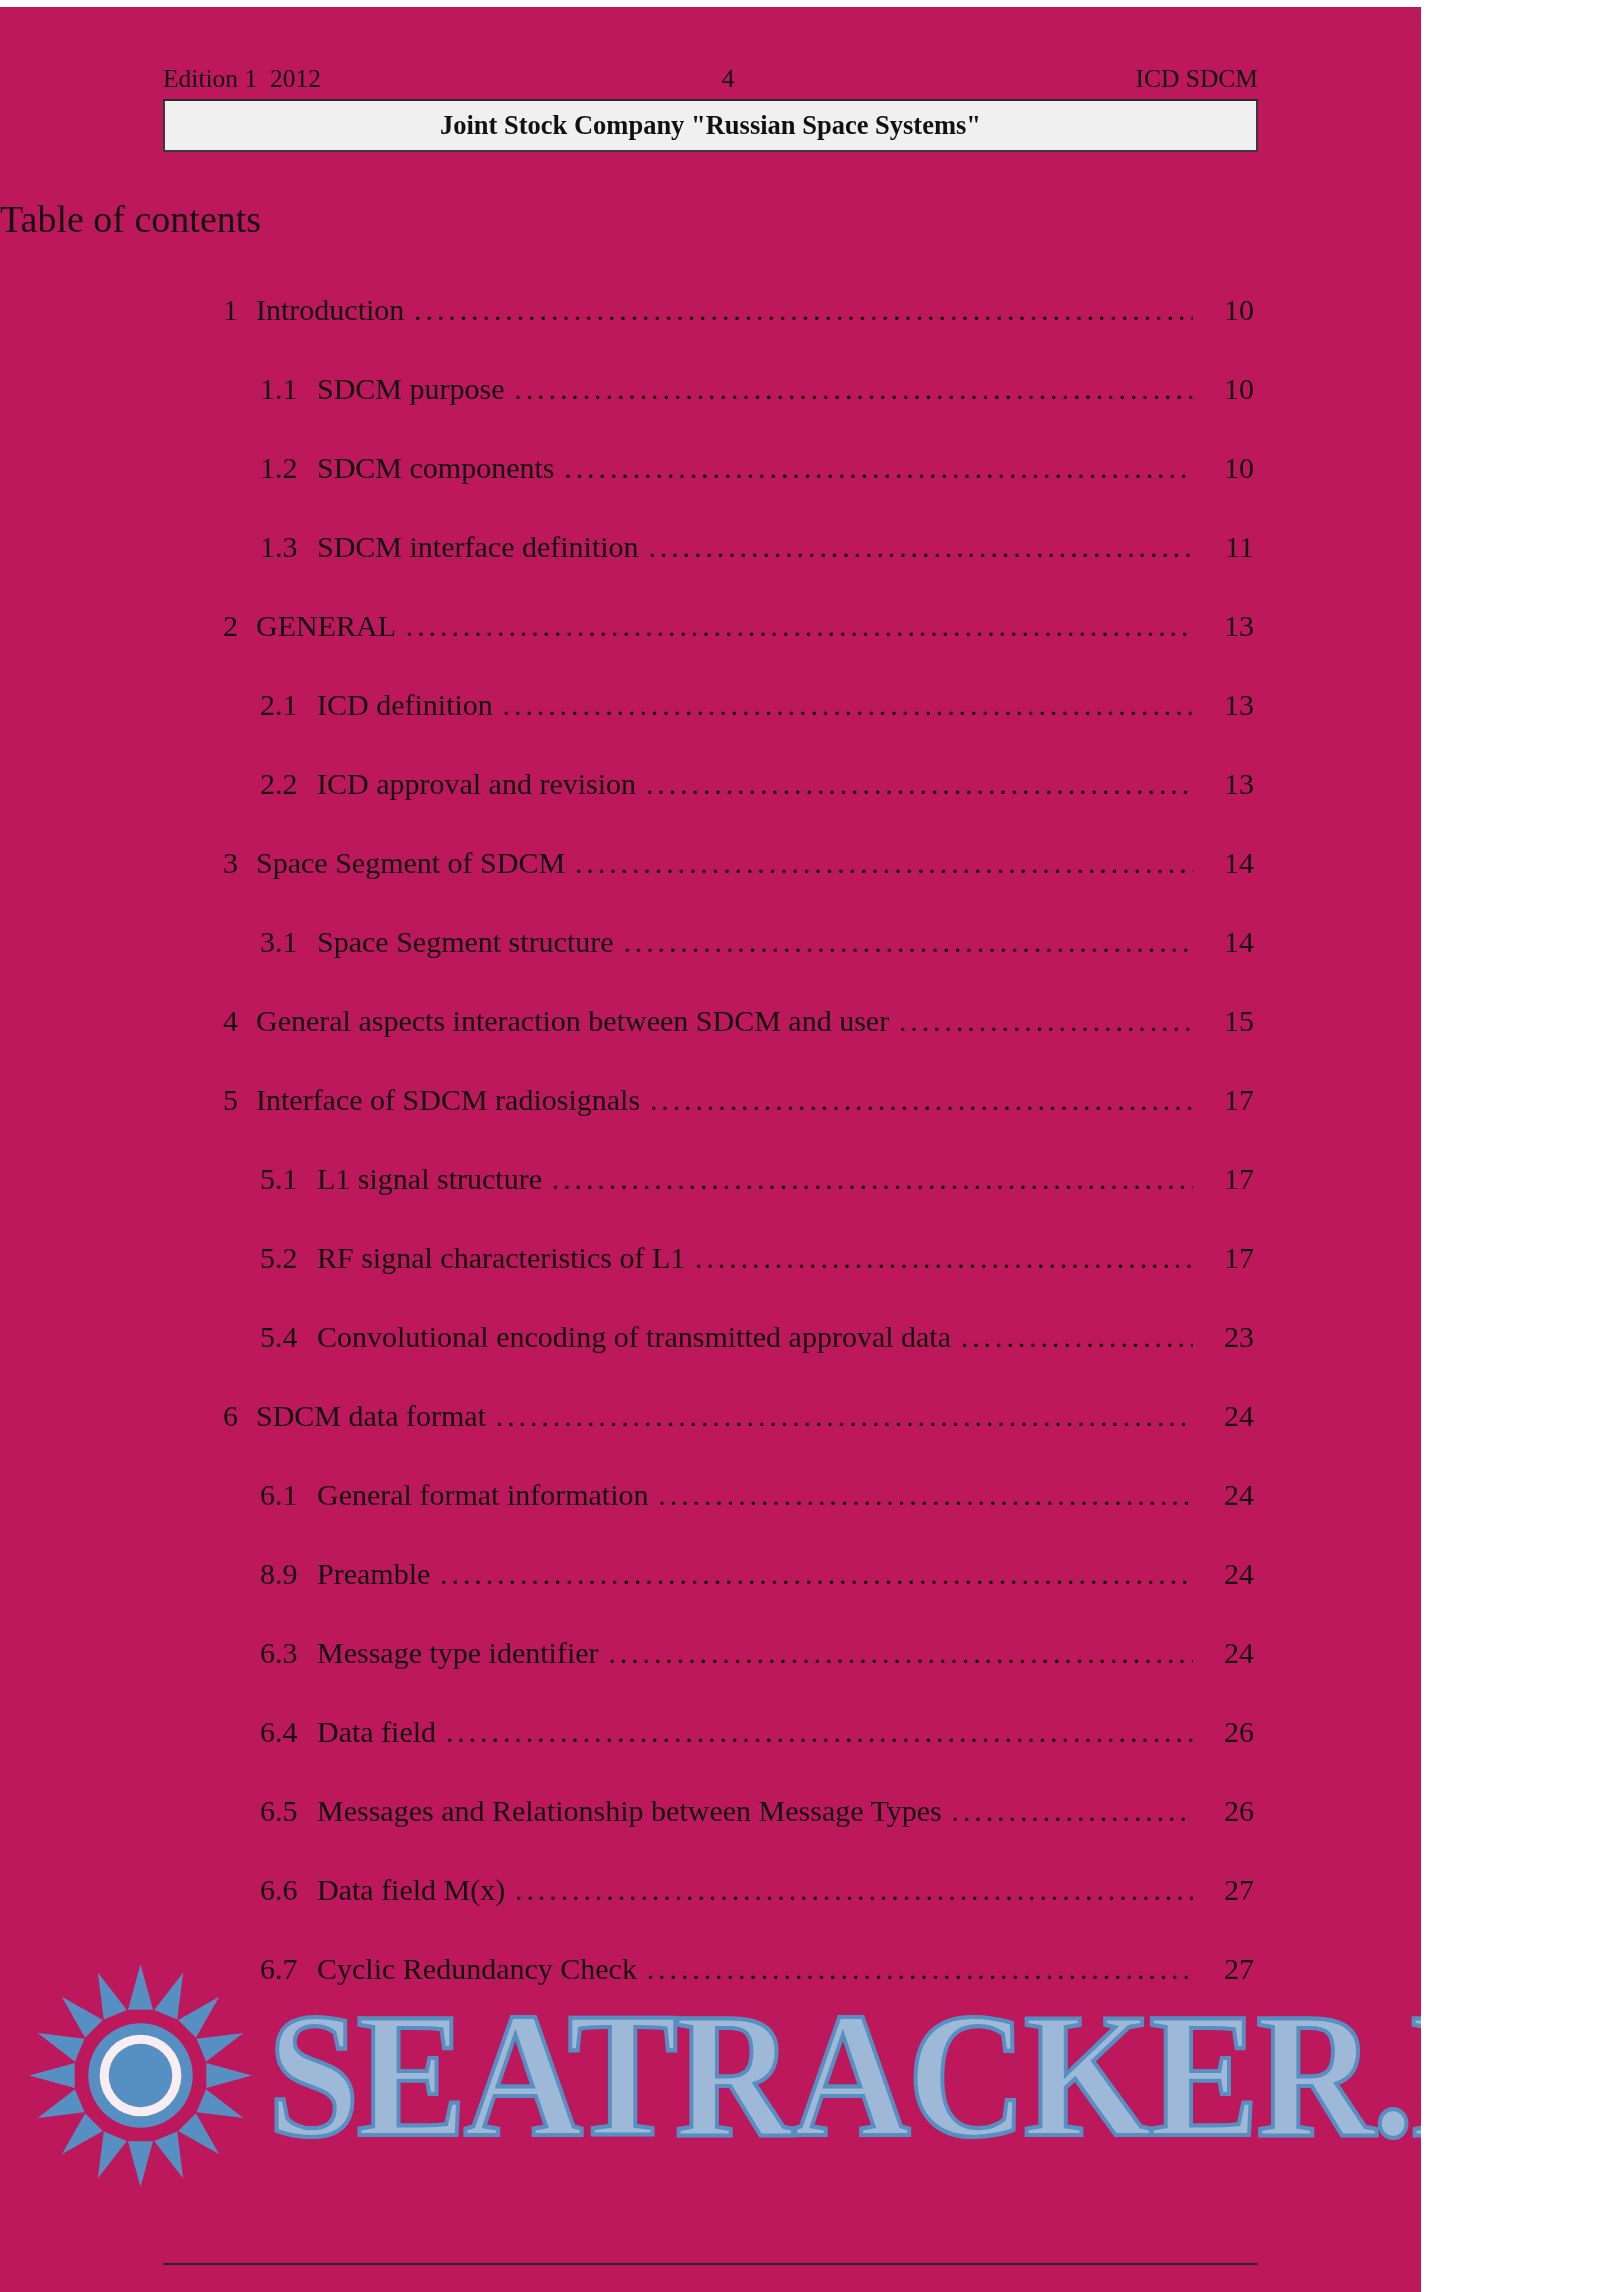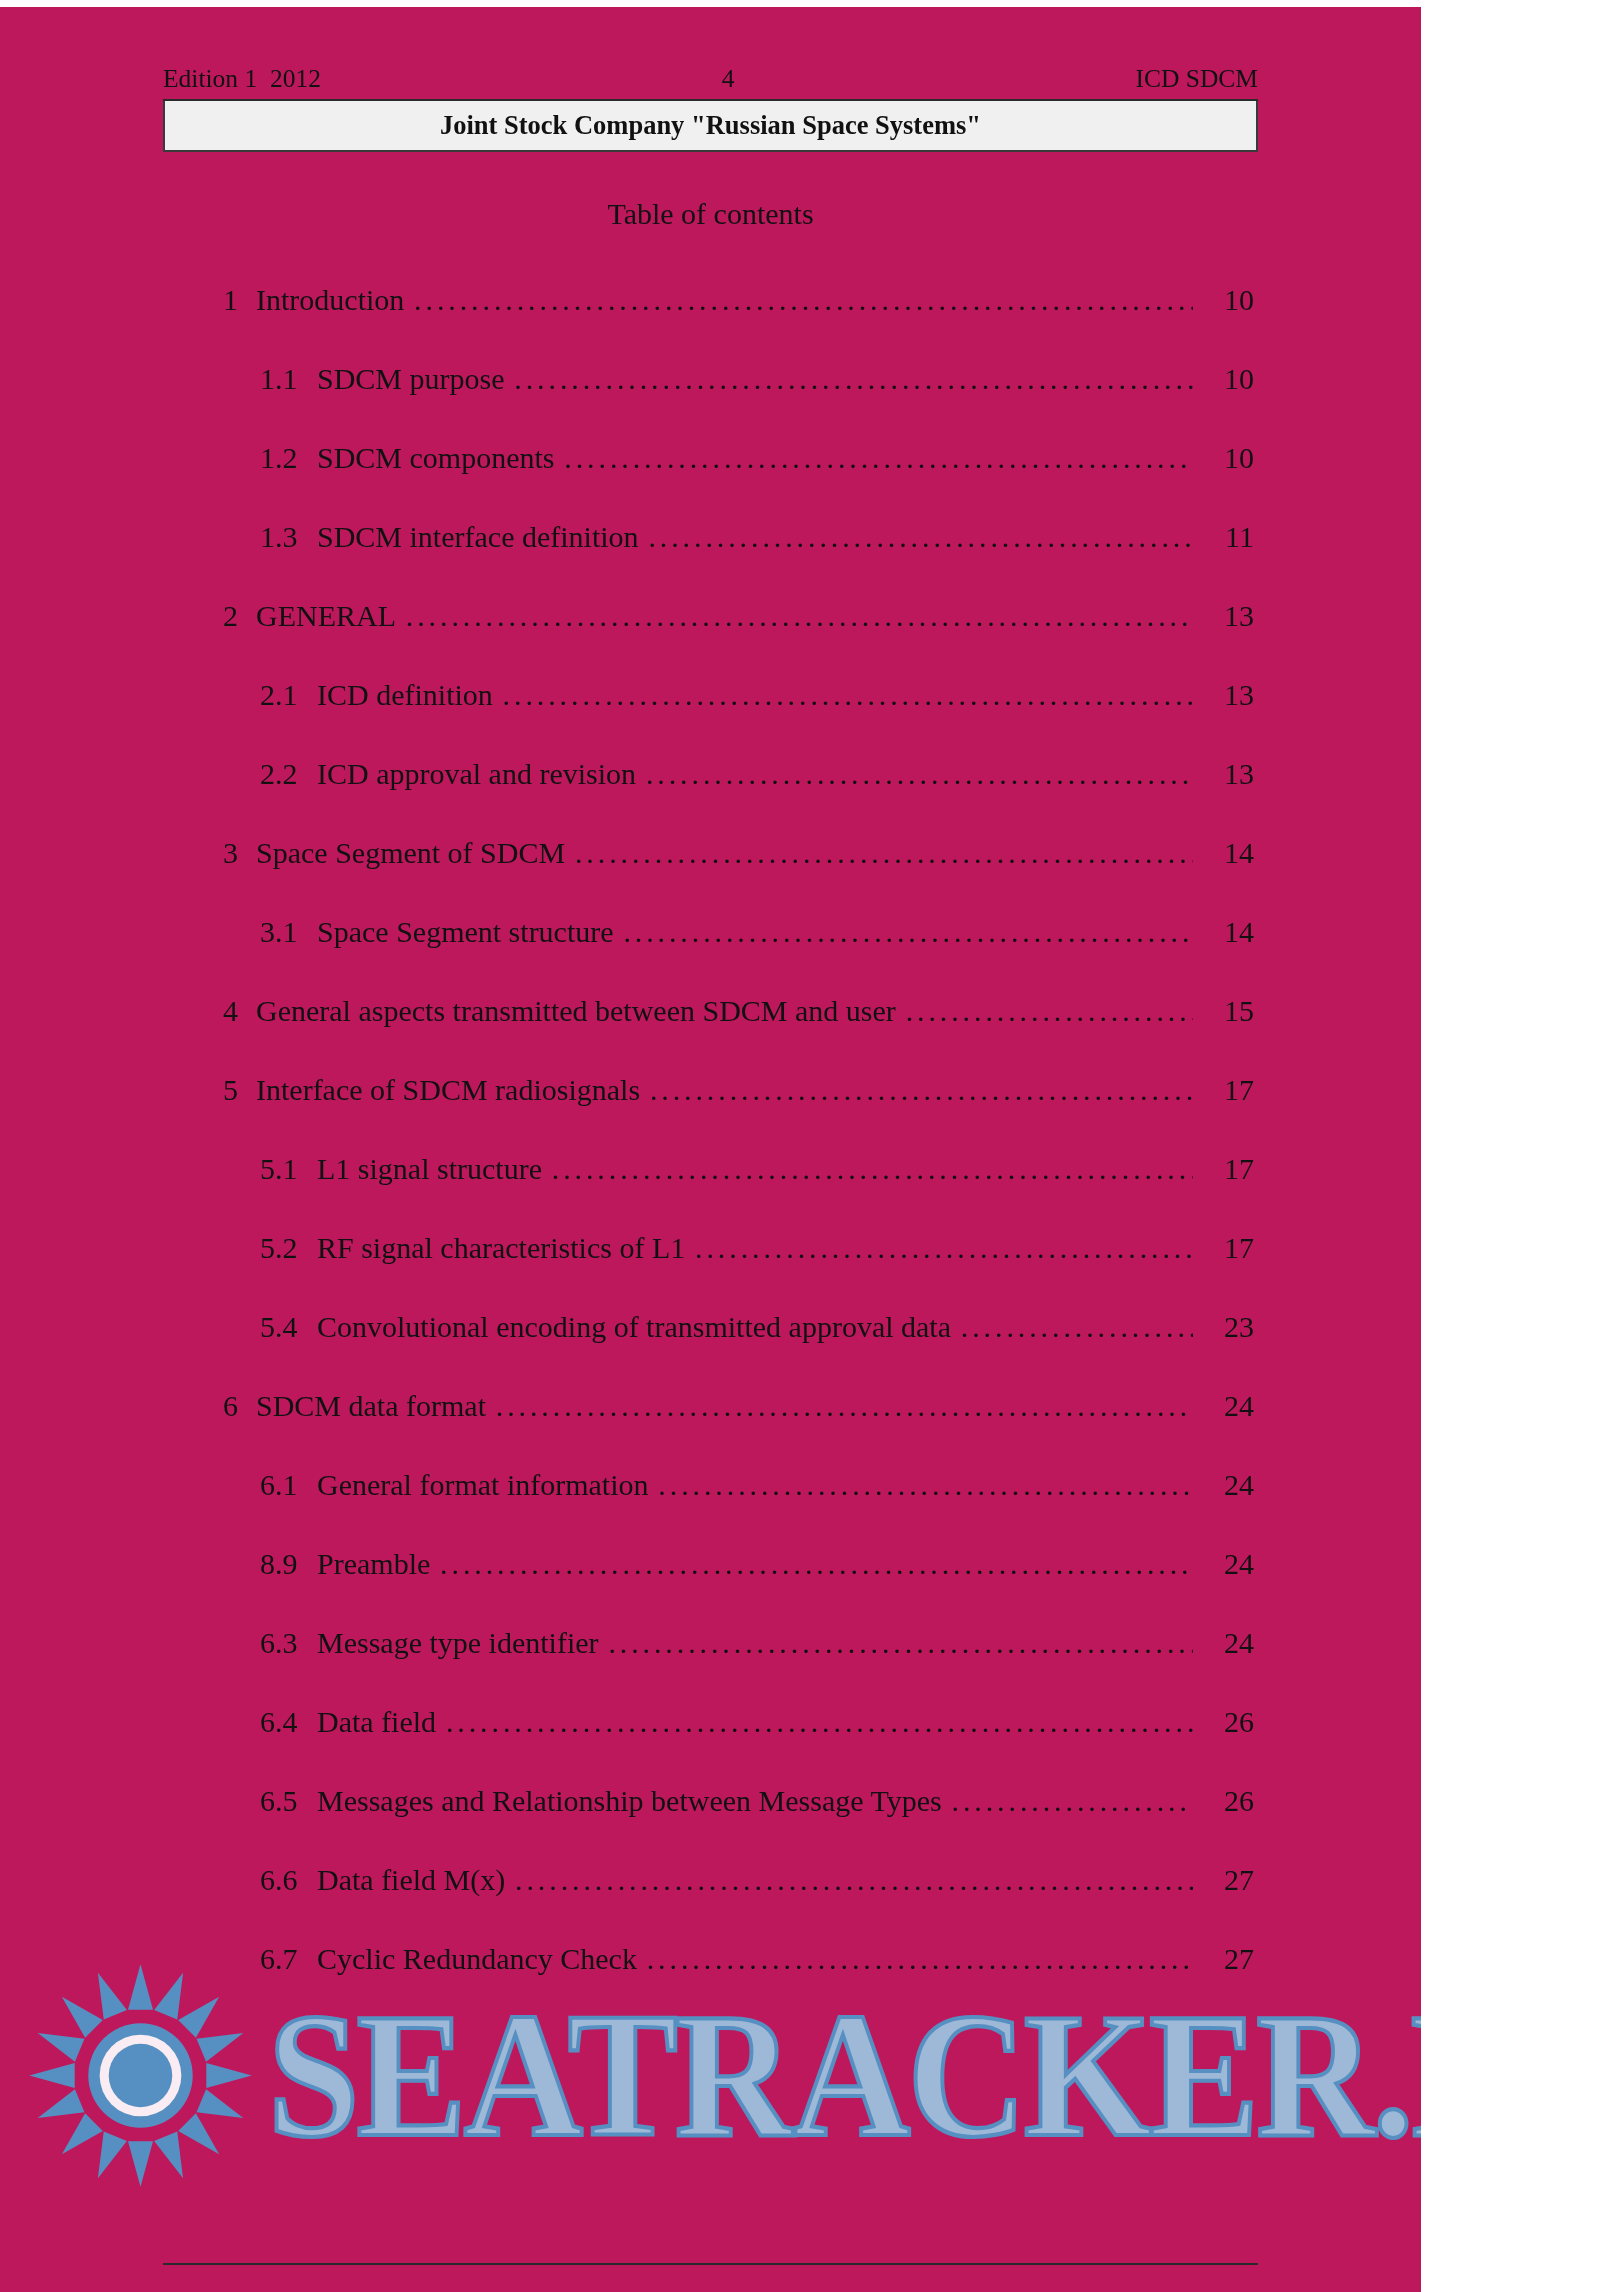--- a/index.html
+++ b/index.html
@@ -38,22 +38,21 @@
     border-top: none;
     background: #f0f0f0;
     text-align: center;
     font-weight: bold;
     font-size: 26.5px;
     padding: 8.8px 0 9.8px 0;
   }
 
   
   .doc-title {
-    text-align: center;
-    font-size: 30px;
+    font-size: 38px;
     margin-top: 45px;
   }
 
   
   .toc {
     margin: 51px 167px 0 223px;
   }
   .toc-row {
     display: flex;
     align-items: baseline;
@@ -191,21 +190,21 @@
         <span class="toc-page">14</span>
       </div>
       <div class="toc-row lvl1">
         <span class="toc-num">3.1</span>
         <span class="toc-title">Space Segment structure</span>
         <span class="toc-dots"></span>
         <span class="toc-page">14</span>
       </div>
       <div class="toc-row lvl0">
         <span class="toc-num">4</span>
-        <span class="toc-title">General aspects transmitted between SDCM and user</span>
+        <span class="toc-title">General aspects interaction between SDCM and user</span>
         <span class="toc-dots"></span>
         <span class="toc-page">15</span>
       </div>
       <div class="toc-row lvl0">
         <span class="toc-num">5</span>
         <span class="toc-title">Interface of SDCM radiosignals</span>
         <span class="toc-dots"></span>
         <span class="toc-page">17</span>
       </div>
       <div class="toc-row lvl1">

